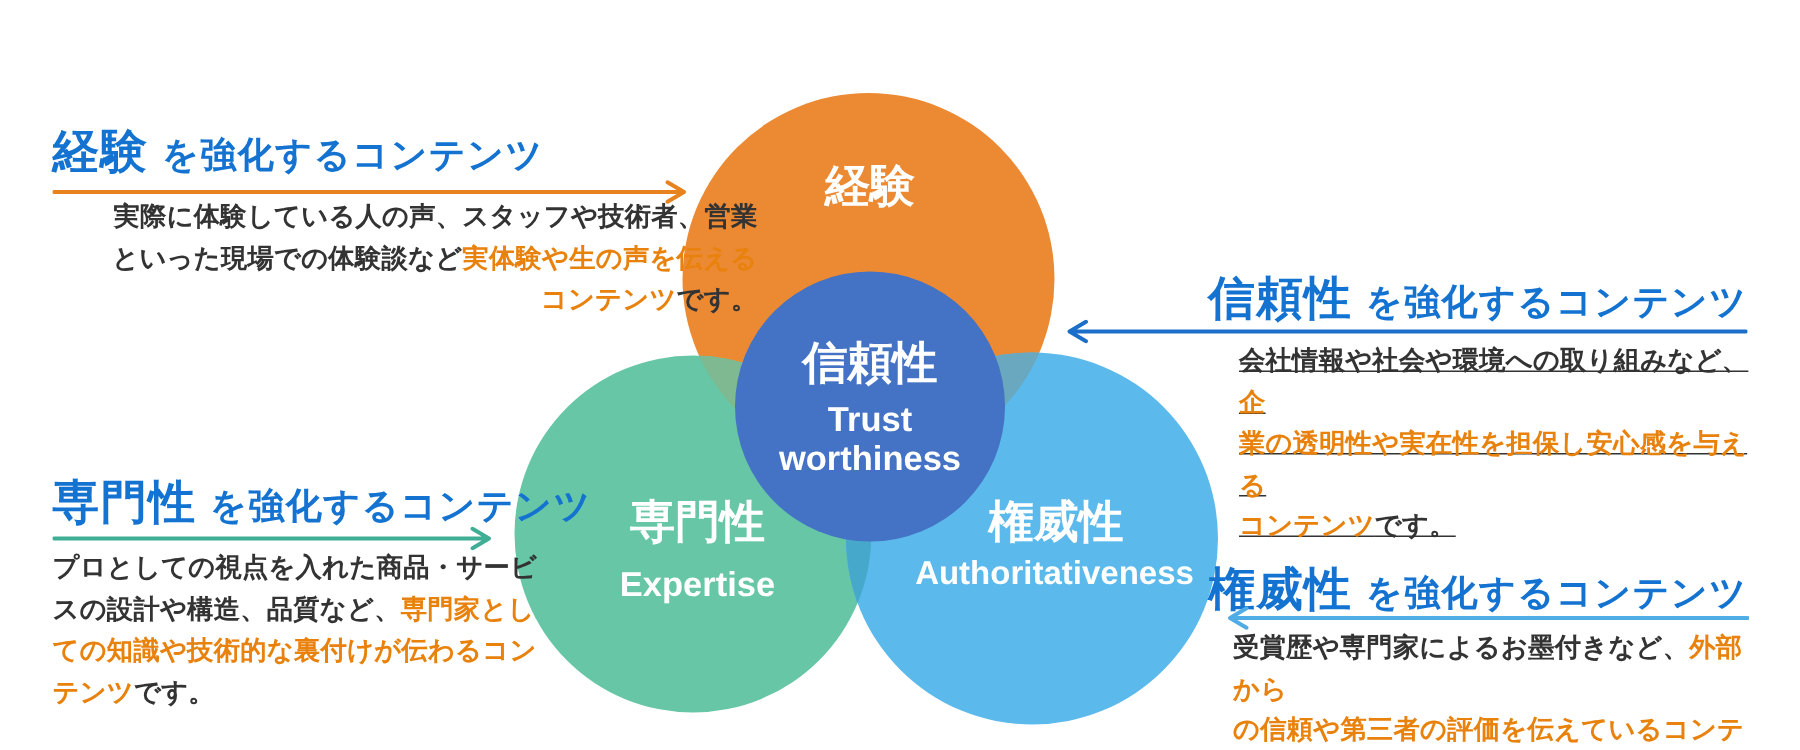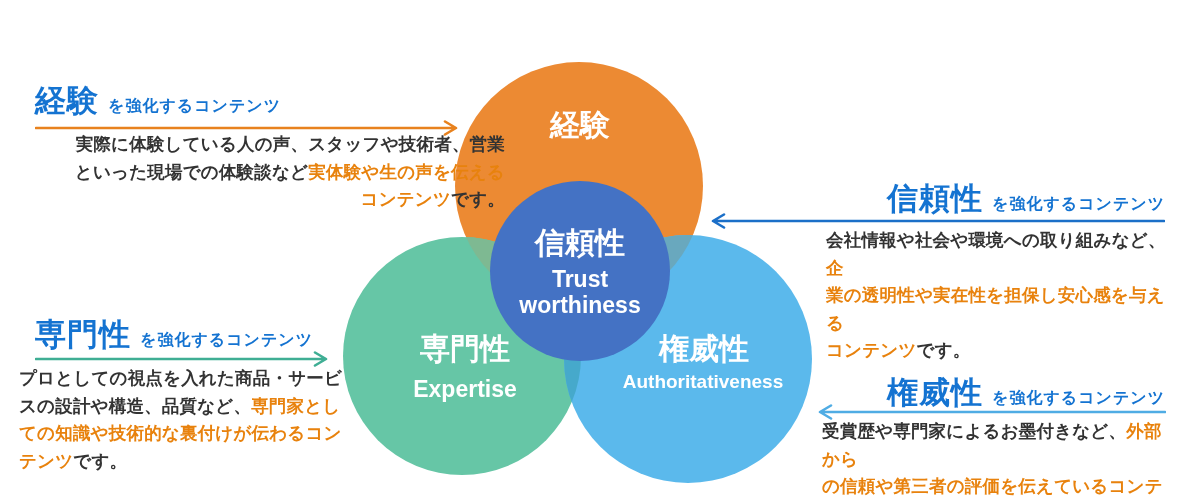--- a/index.html
+++ b/index.html
@@ -10,26 +10,26 @@
     overflow:hidden;position:relative;
   }
   .canvas{position:absolute;left:0;top:0;width:1200px;height:500px;margin-top:28px;}
   .venn-svg{position:absolute;left:0;top:0;pointer-events:none;}
 
   
   .vlabel{position:absolute;transform:translateX(-50%);text-align:center;
           color:#FFFFFF;white-space:pre-line;pointer-events:none;}
   .vlabel-jp{font-size:30px;font-weight:700;line-height:34px;}
   .vlabel-en{font-size:23px;font-weight:700;line-height:26px;}
-  .vlabel-en.small{font-size:19px;}
+  .vlabel-en.small{font-size:22px;}
 
   
   .co-head{position:absolute;display:flex;align-items:baseline;color:var(--heading-blue);}
   .co-term{font-size:31px;font-weight:700;letter-spacing:1px;}
-  .co-suffix{font-size:16px;font-weight:700;margin-left:9px;letter-spacing:1px;}
+  .co-suffix{font-size:24px;font-weight:700;margin-left:9px;letter-spacing:1px;}
   .co-arrow{position:absolute;height:16px;}
   .co-body{position:absolute;font-size:17.5px;font-weight:600;line-height:27.5px;
            color:var(--body-text);white-space:pre-line;letter-spacing:0.2px;}
   .co-body .accent{color:var(--accent-orange);}
 </style>
 </head>
 <body style="background: rgb(255, 255, 255);">
 
 <div class="canvas">
 
@@ -80,33 +80,33 @@
 といった現場での体験談など</span><span class="accent">実体験や生の声を伝える
 コンテンツ</span><span>です。</span></div>
 
   <div class="co-head" style="left:35px;top:286px;">
     <span class="co-term">専門性</span>
     <span class="co-suffix">を強化するコンテンツ</span>
   </div>
   <svg class="co-arrow" style="left:35px;top:323px;" width="300" height="16">
     <path d="M1 8 H 290 M 280 1.5 L 291 8 L 280 14.5" fill="none" stroke-width="2.6" stroke-linecap="round" stroke-linejoin="round" stroke="#3FAE94"></path>
   </svg>
-  <div class="co-body" style="left:19px;top:337px;width:360px;"><span>プロとしての視点を入れた商品・サービ
+  <div class="co-body" style="left:35px;top:337px;width:360px;"><span>プロとしての視点を入れた商品・サービ
 スの設計や構造、品質など、</span><span class="accent">専門家とし
 ての知識や技術的な裏付けが伝わるコン
 テンツ</span><span>です。</span></div>
 
   <div class="co-head" style="right:35px;top:150px;">
     <span class="co-term">信頼性</span>
     <span class="co-suffix">を強化するコンテンツ</span>
   </div>
   <svg class="co-arrow" style="left:705px;top:185px;" width="460" height="16">
     <path d="M459 8 H 9 M 19 1.5 L 8 8 L 19 14.5" fill="none" stroke-width="2.6" stroke-linecap="round" stroke-linejoin="round" stroke="#1B6FC8"></path>
   </svg>
-  <div class="co-body" style="left:826px;top:199px;width:345px;"><span>会社情報や社会や環境への取り組みなど、</span><span class="accent">企
+  <div class="co-body" style="left:826px;top:199px;width:345px;text-decoration:underline;"><span>会社情報や社会や環境への取り組みなど、</span><span class="accent">企
 業の透明性や実在性を担保し安心感を与える
 コンテンツ</span><span>です。</span></div>
 
   <div class="co-head" style="right:35px;top:344px;">
     <span class="co-term">権威性</span>
     <span class="co-suffix">を強化するコンテンツ</span>
   </div>
   <svg class="co-arrow" style="left:812px;top:376px;" width="354" height="16">
     <path d="M353 8 H 9 M 19 1.5 L 8 8 L 19 14.5" fill="none" stroke-width="2.6" stroke-linecap="round" stroke-linejoin="round" stroke="#4FACE4"></path>
   </svg>

